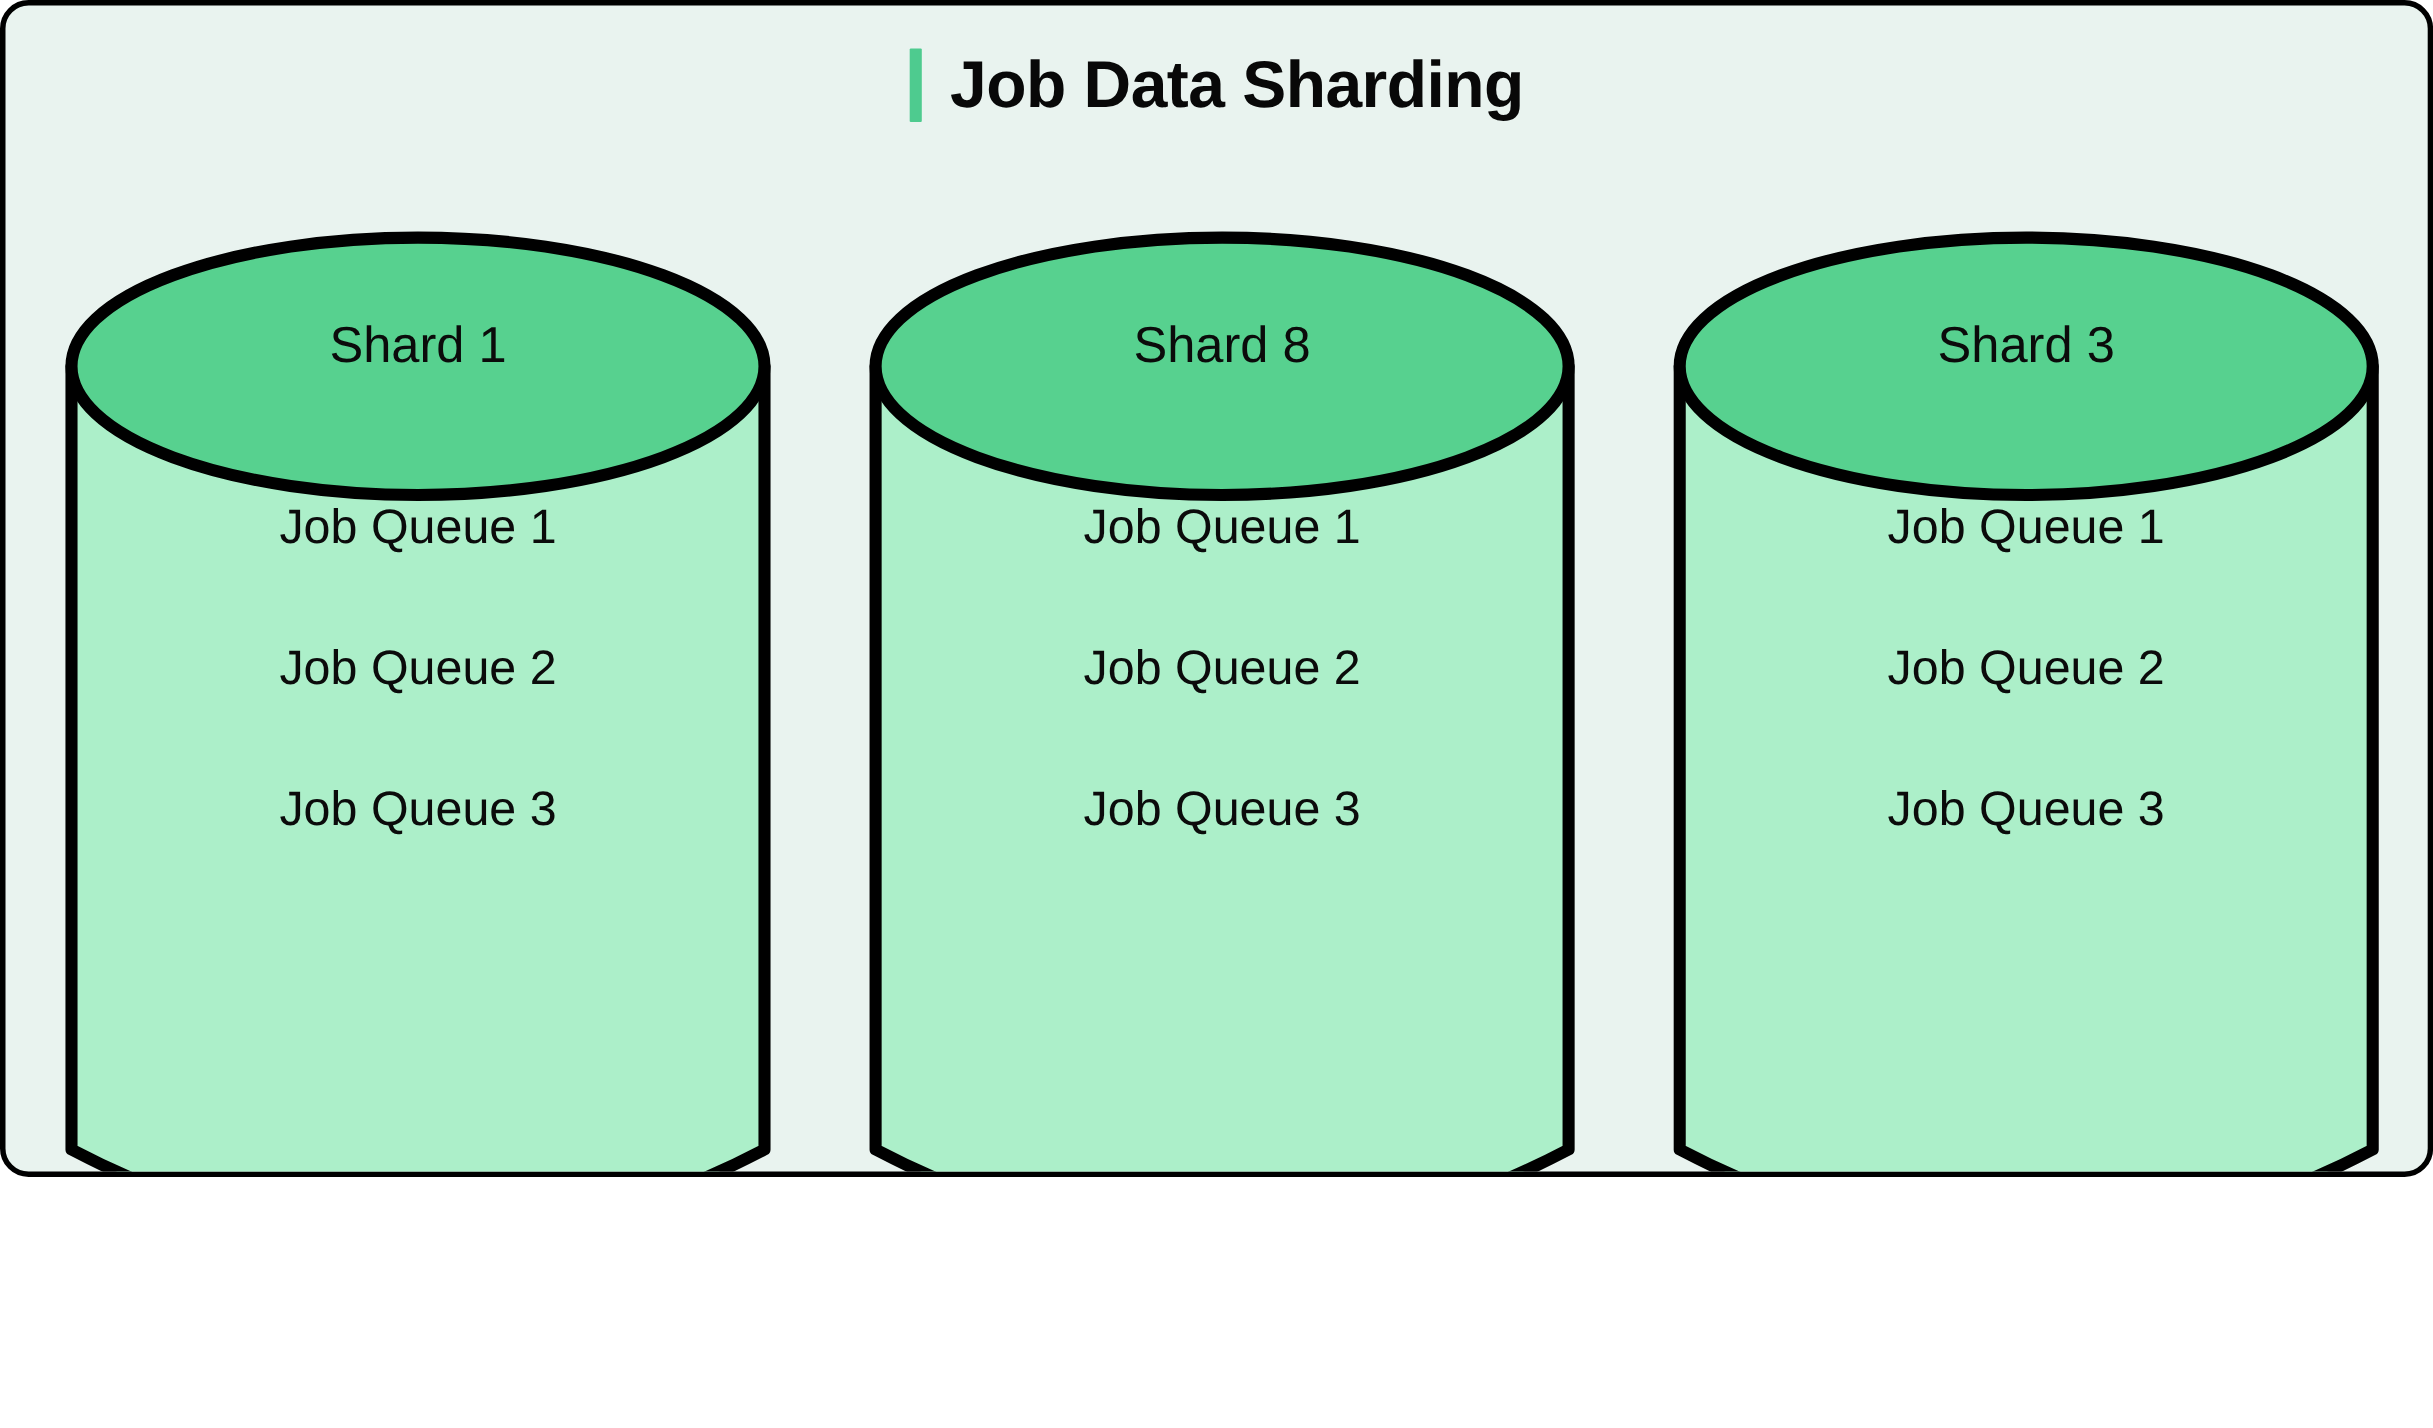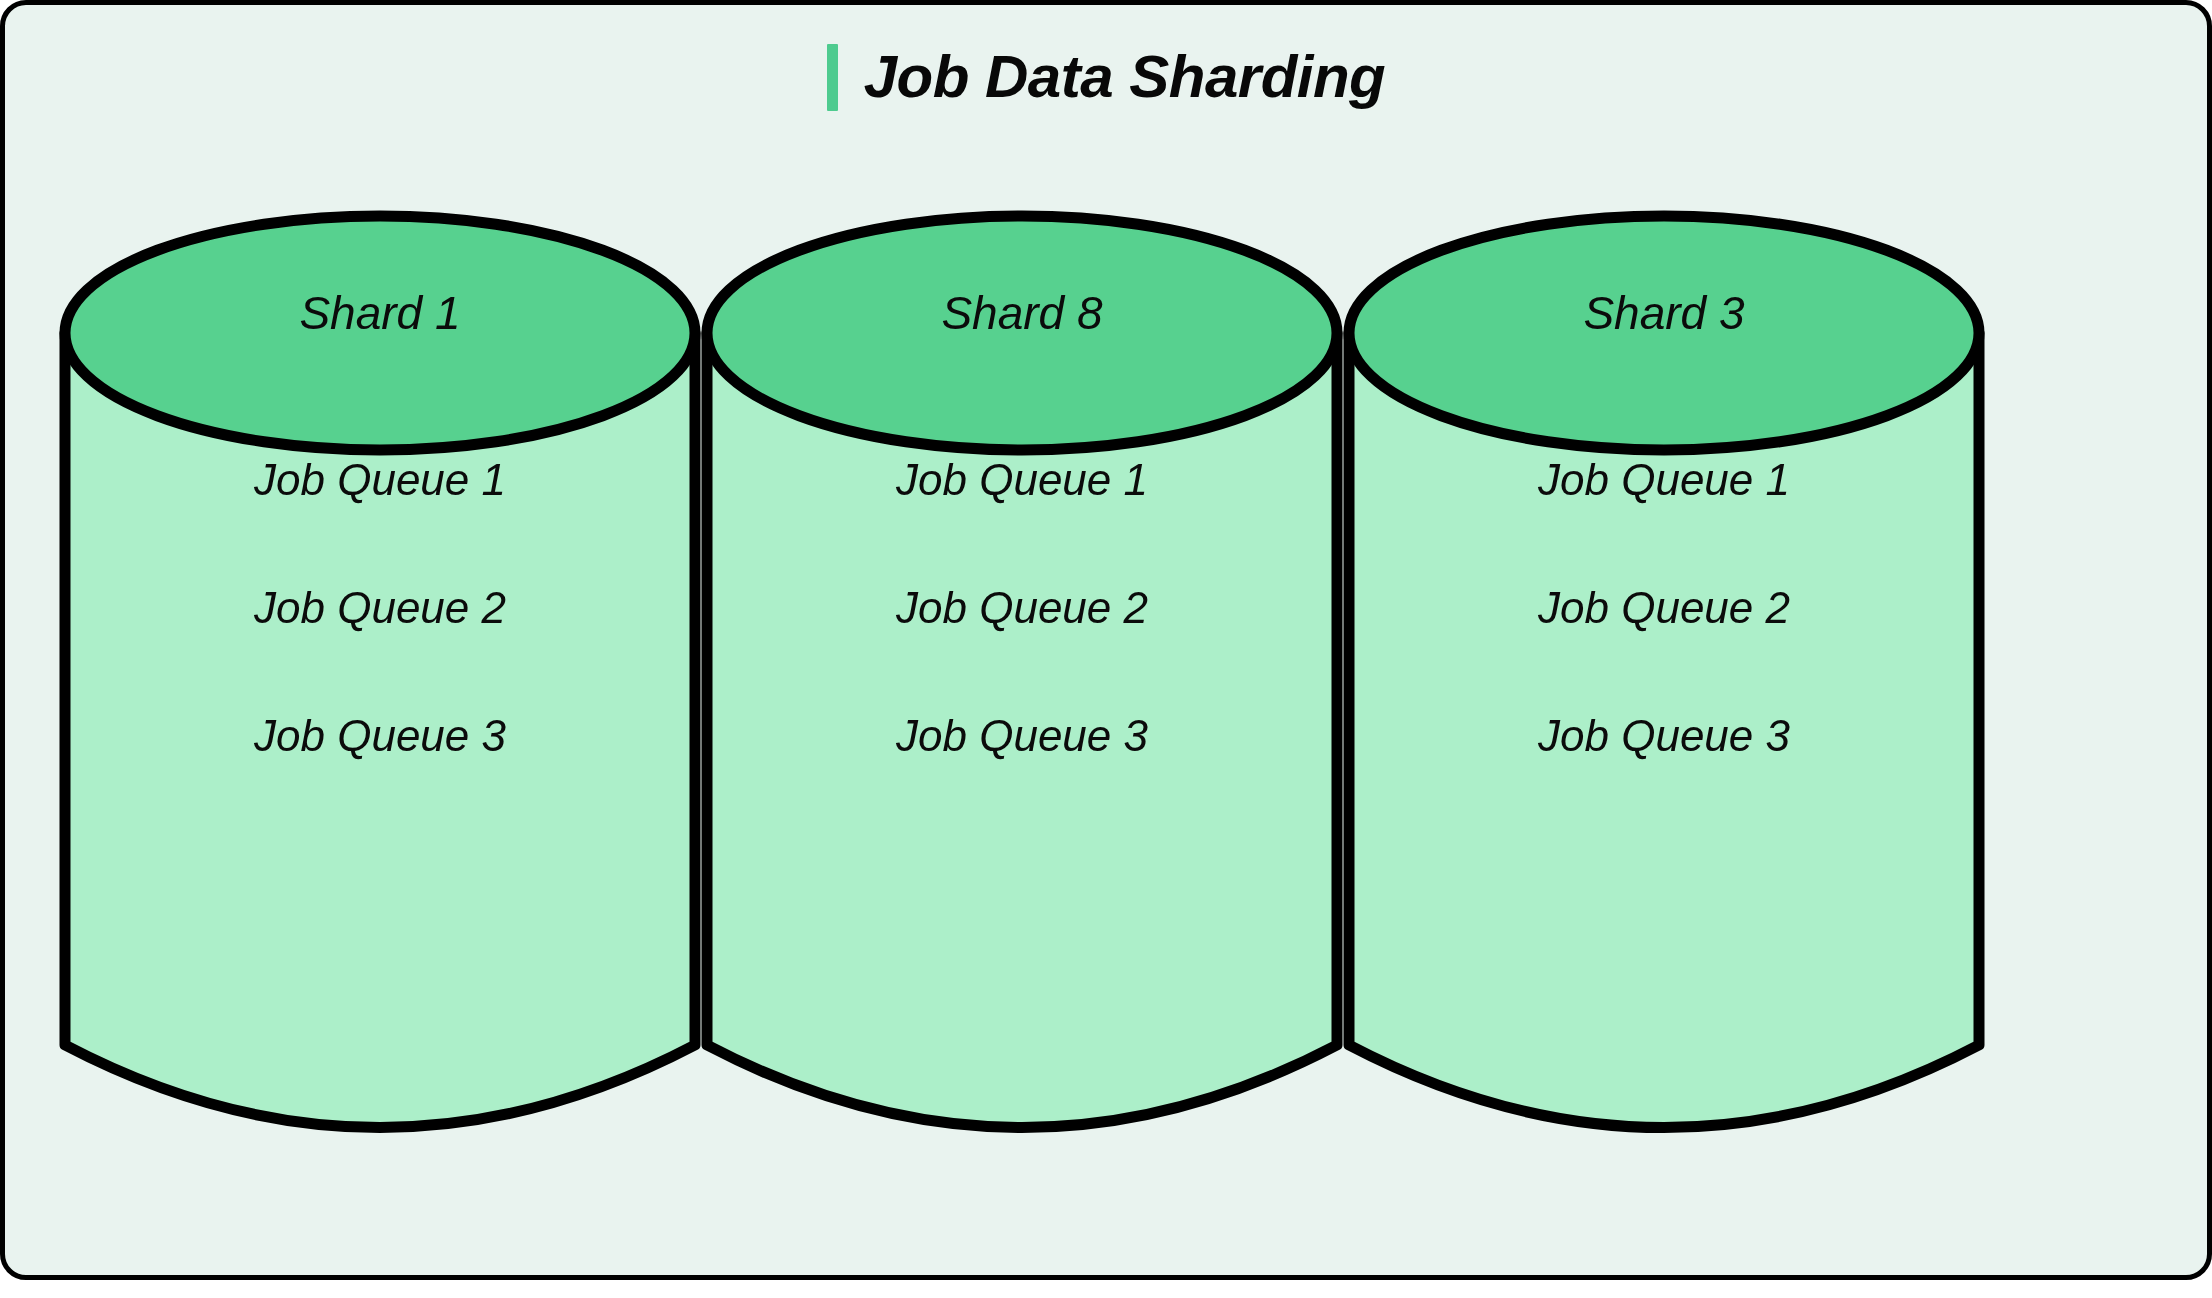--- a/index.html
+++ b/index.html
@@ -3,28 +3,27 @@
 <meta charset="utf-8">
 <style>
   html, body {
     margin: 0;
     padding: 0;
     background: #ffffff;
   }
   #canvas {
     position: relative;
     width: 2212px;
-    height: 1280px;
+    height: 1070px;
     background: #E9F3EF;
     box-sizing: border-box;
     border: 5px solid #000000;
     border-radius: 26px;
     overflow: hidden;
     font-family: "Liberation Sans", sans-serif;
-    font-style: italic;
   }
 
   
   #title-row {
     position: absolute;
     left: 0;
     top: 26px;
     width: 100%;
     height: 92px;
     display: flex;
@@ -49,21 +48,21 @@
   }
 
   
   #shard-row {
     position: absolute;
     left: 54px;
     top: 205px;
     width: 2104px;
     height: 1000px;
     display: flex;
-    justify-content: flex-start;
+    justify-content: space-between;
     align-items: flex-start;
   }
   .shard {
     position: relative;
     width: 642px;
     height: 995px;
     flex: none;
   }
   .shard-svg {
     position: absolute;

